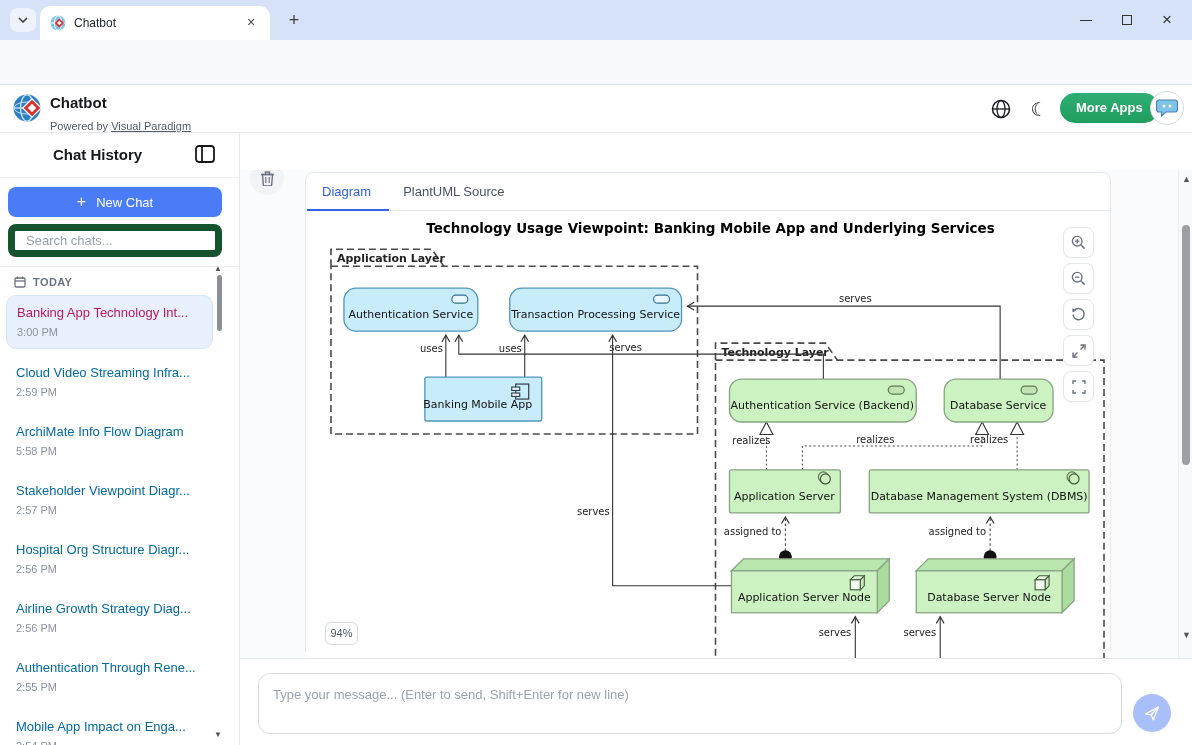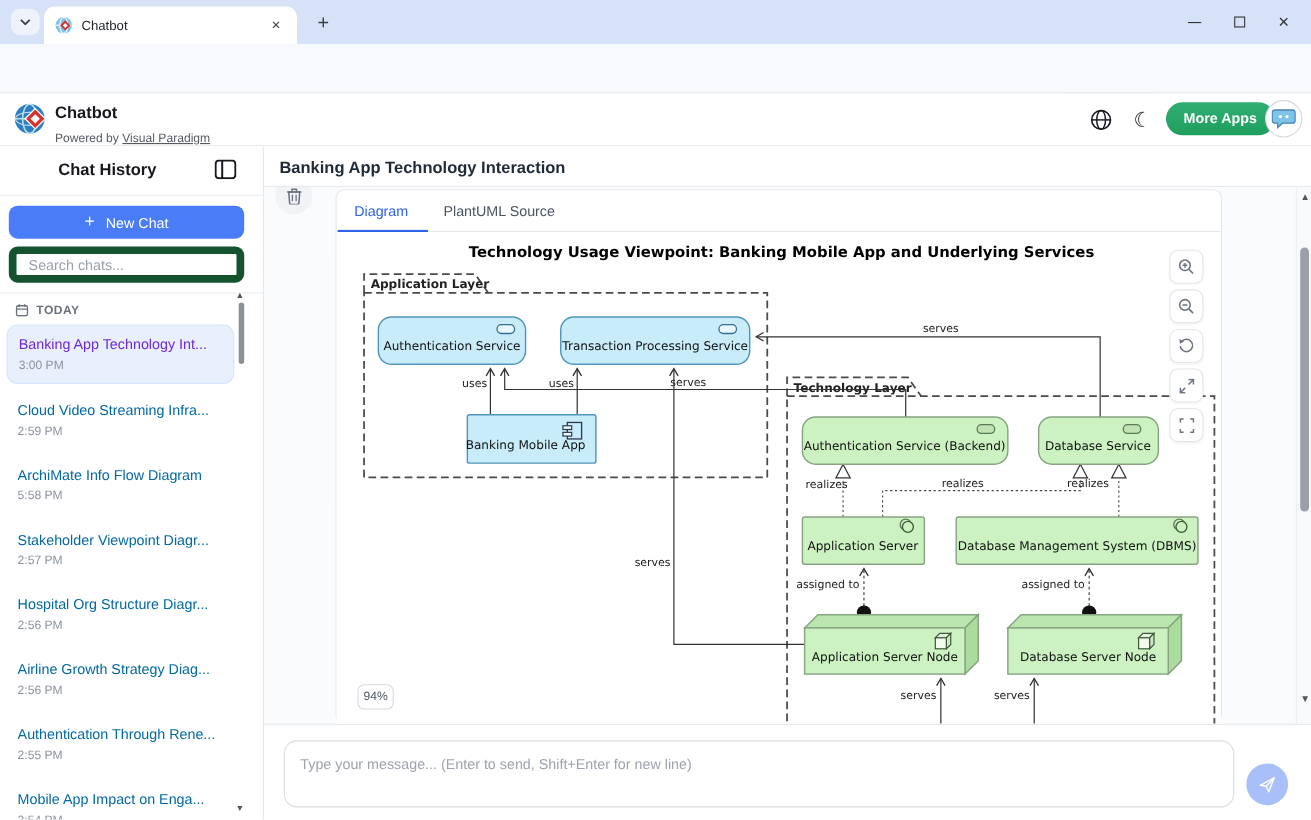--- a/index.html
+++ b/index.html
@@ -47,21 +47,21 @@
   .new-chat { margin:9px 16px 0 8px; width:214px; height:30px; background:#4a7cf7; border:none; border-radius:8px; color:#fff; font-size:13px; display:flex; align-items:center; justify-content:center; gap:10px; }
   .new-chat .plus { font-size:16px; font-weight:normal; }
   .search-box { margin:7px 16px 9px 8px; width:214px; height:33px; border:7px solid #14532d; border-radius:8px; font-size:13px; color:#3c4043; padding:0 11px; background:#fff; }
   .search-box::placeholder { color:#9aa1ab; }
   .sb-section { display:flex; align-items:flex-end; gap:7px; padding:9px 0 4px 14px; color:#6b7280; font-size:11px; font-weight:bold; letter-spacing:.4px; }
   .chat-list { position:relative; padding:3px 26px 0 6px; }
   .chat-item { padding:9px 10px 10px 10px; border-radius:10px; margin-bottom:7px; }
   .chat-item .ci-title { font-size:13px; color:#0369a1; white-space:nowrap; overflow:hidden; }
   .chat-item .ci-time { font-size:11px; color:#8b93a1; margin-top:6px; }
   .chat-item.active { background:#e8f0fd; border:1px solid #d6e4fb; }
-  .chat-item.active .ci-title { color:#6d28d9; }
+  .chat-item.active .ci-title { color:#be185d; }
   .sb-scroll-up { position:absolute; left:214px; top:131px; font-size:8px; color:#555; }
   .sb-scroll-thumb { position:absolute; left:217px; top:142px; width:5px; height:56px; background:#8a8f98; border-radius:3px; }
   .sb-scroll-down { position:absolute; left:214px; top:597px; font-size:8px; color:#555; }
 
   
   .main-titlebar { position:absolute; left:240px; top:133px; width:952px; height:37px; background:#fff; border-bottom:1px solid #e8eaed; z-index:4; }
   .main-title { position:absolute; left:14px; top:11px; font-size:15px; font-weight:bold; color:#1f2937; }
   .content { position:absolute; left:240px; top:170px; width:952px; height:488px; background:#fafbfd; overflow:hidden; }
   .trash-btn { position:absolute; left:10px; top:-9px; width:34px; height:34px; border-radius:50%; background:#f1f3f6; border:none; display:flex; align-items:center; justify-content:center; z-index:1; }
   .card { position:absolute; left:65px; top:2px; width:806px; height:480px; background:#fff; border:1px solid #e6e8ec; border-radius:8px 8px 0 0; }
@@ -262,23 +262,20 @@
       <div class="chat-item">
           <div class="ci-title">Mobile App Impact on Enga...</div>
           <div class="ci-time">2:54 PM</div>
         </div>
     </div>
     <div class="sb-scroll-up">▲</div>
     <div class="sb-scroll-thumb"></div>
     <div class="sb-scroll-down">▼</div>
   </div>
 
-  <div class="main-titlebar">
-    <div class="main-title">Banking App Technology Interaction</div>
-  </div>
 
   <div class="content">
     <button class="trash-btn">
       <svg width="15" height="16" viewBox="0 0 15 16">
         <path d="M2.5 4.5 h10 l-0.8 10 a1.5 1.5 0 0 1 -1.5 1.4 h-5.4 a1.5 1.5 0 0 1 -1.5 -1.4 z" fill="none" stroke="#6b7280" stroke-width="1.4"></path>
         <line x1="1" y1="4.5" x2="14" y2="4.5" stroke="#6b7280" stroke-width="1.4"></line>
         <path d="M5.5 4 v-2 h4 v2" fill="none" stroke="#6b7280" stroke-width="1.4"></path>
         <line x1="5.8" y1="7" x2="5.8" y2="13" stroke="#6b7280" stroke-width="1.2"></line>
           <line x1="9.2" y1="7" x2="9.2" y2="13" stroke="#6b7280" stroke-width="1.2"></line>
       </svg>

